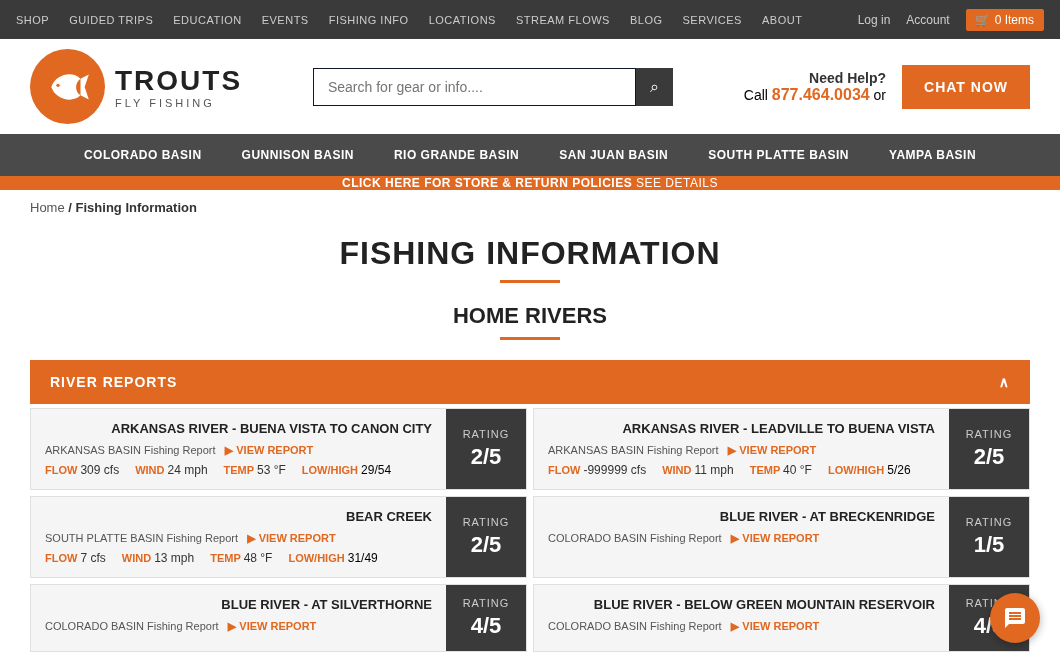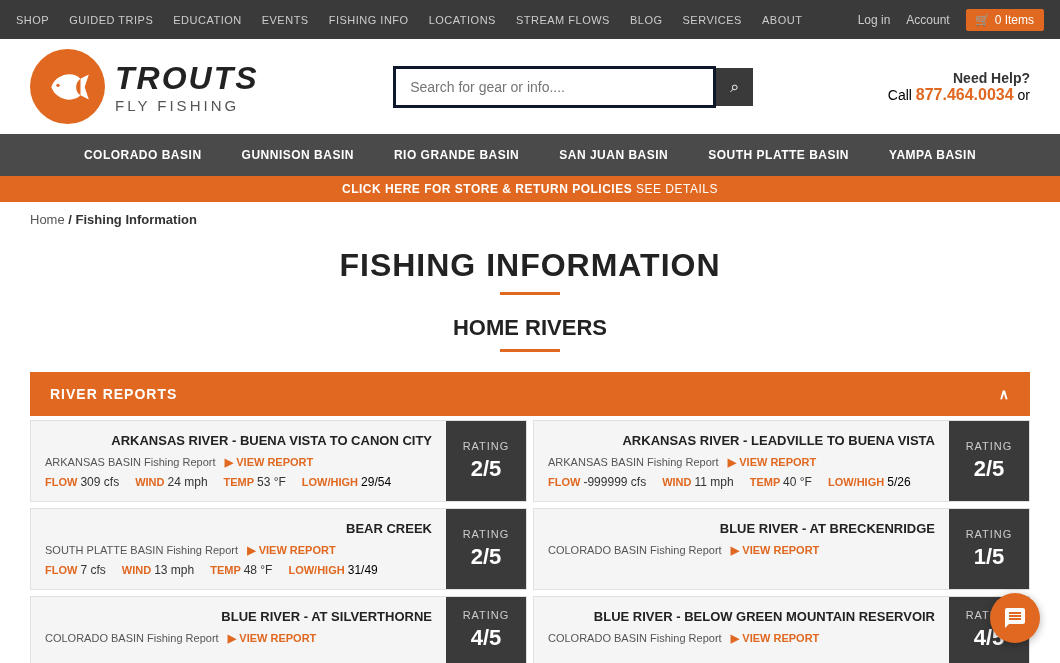--- a/index.html
+++ b/index.html
@@ -52,28 +52,28 @@
     .logo-area { display: flex; align-items: center; gap: 10px; }
     .logo-circle {
       width: 75px; height: 75px;
       background: #e06820;
       border-radius: 50%;
       display: flex; align-items: center; justify-content: center;
       flex-shrink: 0;
     }
     .logo-circle svg { width: 50px; height: 50px; }
     .logo-text { display: flex; flex-direction: column; }
-    .logo-text .brand { font-size: 32px; font-weight: bold; letter-spacing: 2px; color: #222; font-style: italic; }
-    .logo-text .sub { font-size: 15px; letter-spacing: 3px; color: #555; }
+    .logo-text .brand { font-size: 28px; font-weight: bold; letter-spacing: 2px; color: #222; }
+    .logo-text .sub { font-size: 11px; letter-spacing: 3px; color: #555; }
 
     .search-area { display: flex; align-items: center; flex: 1; max-width: 360px; margin: 0 30px; }
     .search-area input {
       width: 100%;
       padding: 10px 14px;
-      border: 3px solid #0f172a;
+      border: 1px solid #0f172a;
       font-size: 14px;
       color: #999;
       outline: none;
     }
     .search-btn {
       background: #3a3a3a;
       border: none;
       padding: 10px 14px;
       cursor: pointer;
       color: #fff;
@@ -111,21 +111,21 @@
       text-transform: uppercase;
       letter-spacing: 0.5px;
       padding: 14px 20px;
       cursor: pointer;
     }
 
     
     .policy-bar {
       background: #e06820;
       text-align: center;
-      padding: 6px;
+      padding: 0;
       font-size: 12px;
       color: #fff;
       font-weight: bold;
       text-transform: uppercase;
       letter-spacing: 0.5px;
     }
     .policy-bar span { font-weight: normal; text-transform: none; }
 
     
     .breadcrumb {
@@ -332,20 +332,21 @@
 
   <div class="contact-area">
     <div class="contact-text">
       <div class="need-help">Need Help?</div>
       <div>
         <span>Call</span>
         <span class="phone">877.464.0034</span>
         <span>or</span>
       </div>
     </div>
+    <button class="chat-btn">CHAT NOW</button>
   </div>
 </header>
 
 <nav class="basin-nav">
   <a>Colorado Basin</a>
   <a>Gunnison Basin</a>
   <a>Rio Grande Basin</a>
   <a>San Juan Basin</a>
   <a>South Platte Basin</a>
   <a>Yampa Basin</a>

